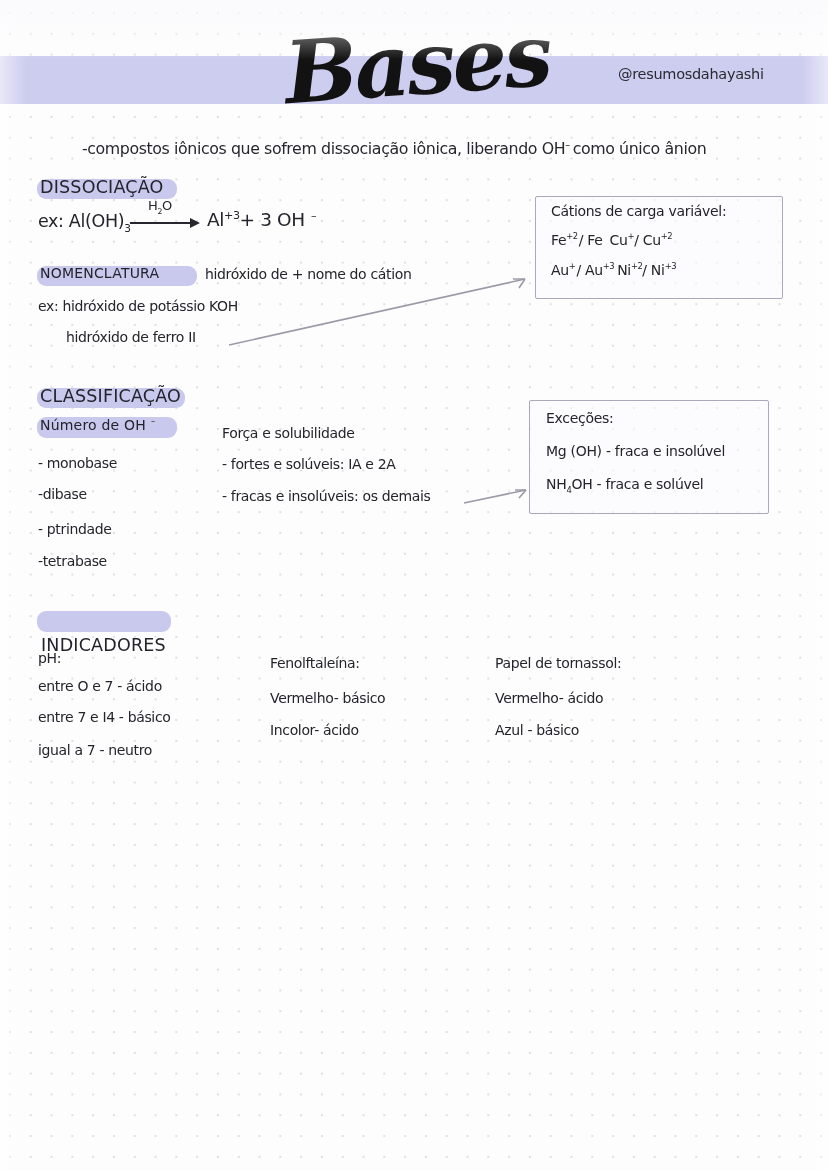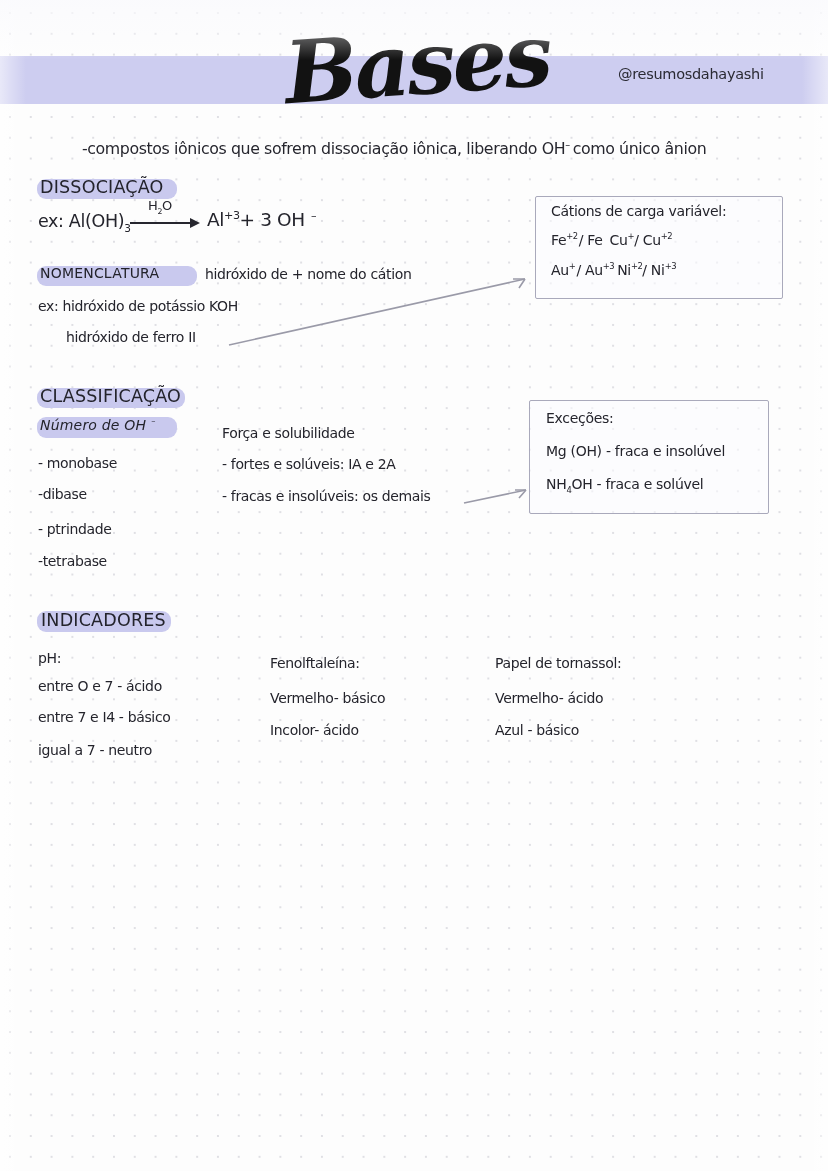--- a/index.html
+++ b/index.html
@@ -200,21 +200,21 @@
   </div>
 
   <div class="box-line s17" style="left:551px; top:261px;">
     <span>Au</span><sup class="chg">+</sup><span style="padding-left:1px">/ Au</span><sup class="chg">+3</sup><span style="padding-left:3px">Ni</span><sup class="chg">+2</sup><span>/ Ni</span><sup class="chg">+3</sup>
   </div>
 
   <div class="hl" style="left:37px; top:388px; width:148px; height:20px;"></div>
   <div class="hl-label s18" style="left:40px; top:386px;">CLASSIFICAÇÃO</div>
 
   <div class="hl" style="left:37px; top:417px; width:140px; height:21px;"></div>
-  <div class="hl-label s17" style="left:40px; top:416px;font-style:italic;">
+  <div class="hl-label s17" style="left:40px; top:416px;">
     <span>Número de OH</span><sup class="chg" style="padding-left:5px">–</sup>
   </div>
 
   <div class="hw s17" style="left:38px; top:455px;">- monobase</div>
   <div class="hw s17" style="left:38px; top:486px;">-dibase</div>
   <div class="hw s17" style="left:38px; top:521px;">- ptrindade</div>
   <div class="hw s17" style="left:38px; top:553px;">-tetrabase</div>
 
   <div class="hw s17" style="left:222px; top:425px;">Força e solubilidade</div>
   <div class="hw s17" style="left:222px; top:456px;">- fortes e solúveis: IA e 2A</div>
@@ -228,21 +228,21 @@
   <div class="note-box" style="left:529px; top:400px; width:238px; height:112px;"></div>
   <div class="box-line s17" style="left:546px; top:410px;">Exceções:</div>
   <div class="box-line s17" style="left:546px; top:443px;">
     <span>Mg (OH)</span><span> - fraca e insolúvel</span>
   </div>
   <div class="box-line s17" style="left:546px; top:476px;">
     <span>NH</span><sub class="idx">4</sub><span>OH</span><span> - fraca e solúvel</span>
   </div>
 
   <div class="hl" style="left:37px; top:611px; width:134px; height:21px;"></div>
-  <div class="hl-label s18" style="left:41px; top:610px;">INDICADORES</div>
+  <div class="hl-label s18" style="left:41px; top:635px;">INDICADORES</div>
 
   <div class="hw s17" style="left:38px; top:650px;">pH:</div>
   <div class="hw s17" style="left:38px; top:678px;">entre O e 7 - ácido</div>
   <div class="hw s17" style="left:38px; top:709px;">entre 7 e I4 - básico</div>
   <div class="hw s17" style="left:38px; top:742px;">igual a 7 - neutro</div>
 
   <div class="hw s17" style="left:270px; top:655px;">Fenolftaleína:</div>
   <div class="hw s17" style="left:270px; top:690px;">Vermelho- básico</div>
   <div class="hw s17" style="left:270px; top:722px;">Incolor- ácido</div>
 

